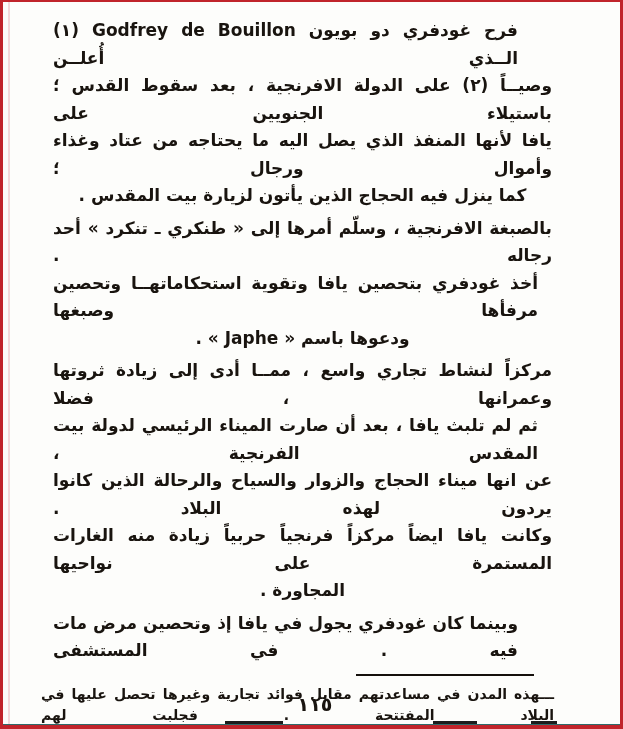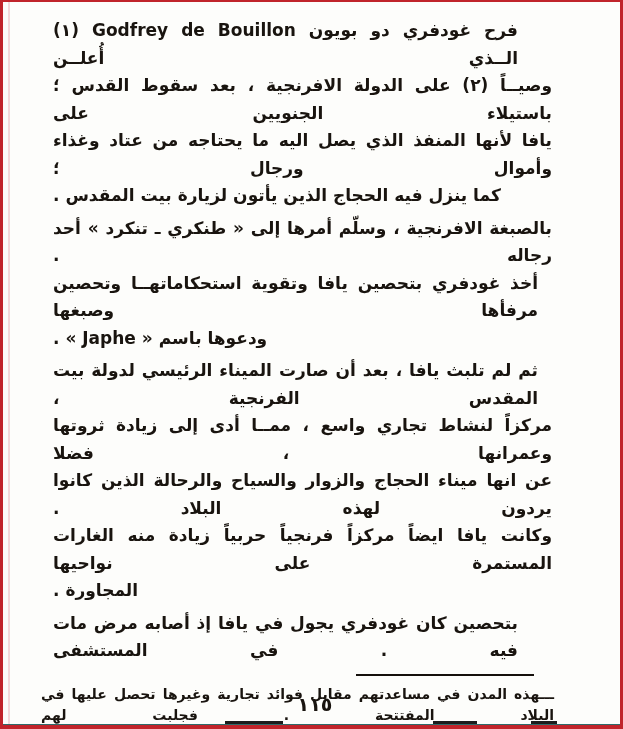--- a/index.html
+++ b/index.html
@@ -36,21 +36,21 @@
     font-size: 17px;
     line-height: 27.5px;
     font-weight: 700;
     white-space: normal;
   }
   .just {
     text-align: justify;
     text-align-last: justify;
   }
   .end {
-    text-align: left;
+    text-align: center;
   }
   .indent  { padding-right: 34px; }
   .indent-sm { padding-right: 14px; }
   .p-gap { height: 5px; }
   .fn-sep {
     width: 178px;
     height: 2px;
     background: #15100c;
     margin: 9px 86px 8px auto;
   }
@@ -111,28 +111,28 @@
     <div class="main-line just">وصيــاً (٢) على الدولة الافرنجية ، بعد سقوط القدس ؛ باستيلاء الجنويين على</div>
     <div class="main-line just">يافا لأنها المنفذ الذي يصل اليه ما يحتاجه من عتاد وغذاء وأموال ورجال ؛</div>
     <div class="main-line end">كما ينزل فيه الحجاج الذين يأتون لزيارة بيت المقدس .</div>
     <div class="p-gap"></div>
 
     <div class="main-line just">بالصبغة الافرنجية ، وسلّم أمرها إلى « طنكري ـ تنكرد » أحد رجاله .</div>
     <div class="main-line just indent-sm">أخذ غودفري بتحصين يافا وتقوية استحكاماتهــا وتحصين مرفأها وصبغها</div>
     <div class="main-line end">ودعوها باسم « Japhe‏ » .</div>
     <div class="p-gap"></div>
 
+    <div class="main-line just">مركزاً لنشاط تجاري واسع ، ممــا أدى إلى زيادة ثروتها وعمرانها ، فضلا</div>
     <div class="main-line just indent-sm">ثم لم تلبث يافا ، بعد أن صارت الميناء الرئيسي لدولة بيت المقدس الفرنجية ،</div>
-    <div class="main-line just">مركزاً لنشاط تجاري واسع ، ممــا أدى إلى زيادة ثروتها وعمرانها ، فضلا</div>
     <div class="main-line just">عن انها ميناء الحجاج والزوار والسياح والرحالة الذين كانوا يردون لهذه البلاد .</div>
     <div class="main-line just">وكانت يافا ايضاً مركزاً فرنجياً حربياً زيادة منه الغارات المستمرة على نواحيها</div>
     <div class="main-line end">المجاورة .</div>
     <div class="p-gap"></div>
 
-    <div class="main-line just indent">بتحصين كان غودفري يجول في يافا إذ أصابه مرض مات فيه . في المستشفى</div>
+    <div class="main-line just indent">وبينما كان غودفري يجول في يافا إذ وتحصين مرض مات فيه . في المستشفى</div>
   </div>
 
   <div class="fn-sep"></div>
 
   <div class="footnotes">
     <div class="fn-line just">ـــهذه المدن في مساعدتهم مقابل فوائد تجارية وغيرها تحصل عليها في البلاد المفتتحة . فجلبت لهم</div>
     <div class="fn-line just">ثروة عظيمة . وكان لجالياتهم في المدن أحياء معينــة يقيمون فيها ، ولهم امتيازات خاصة يتمتعون</div>
 
   </div>
 

